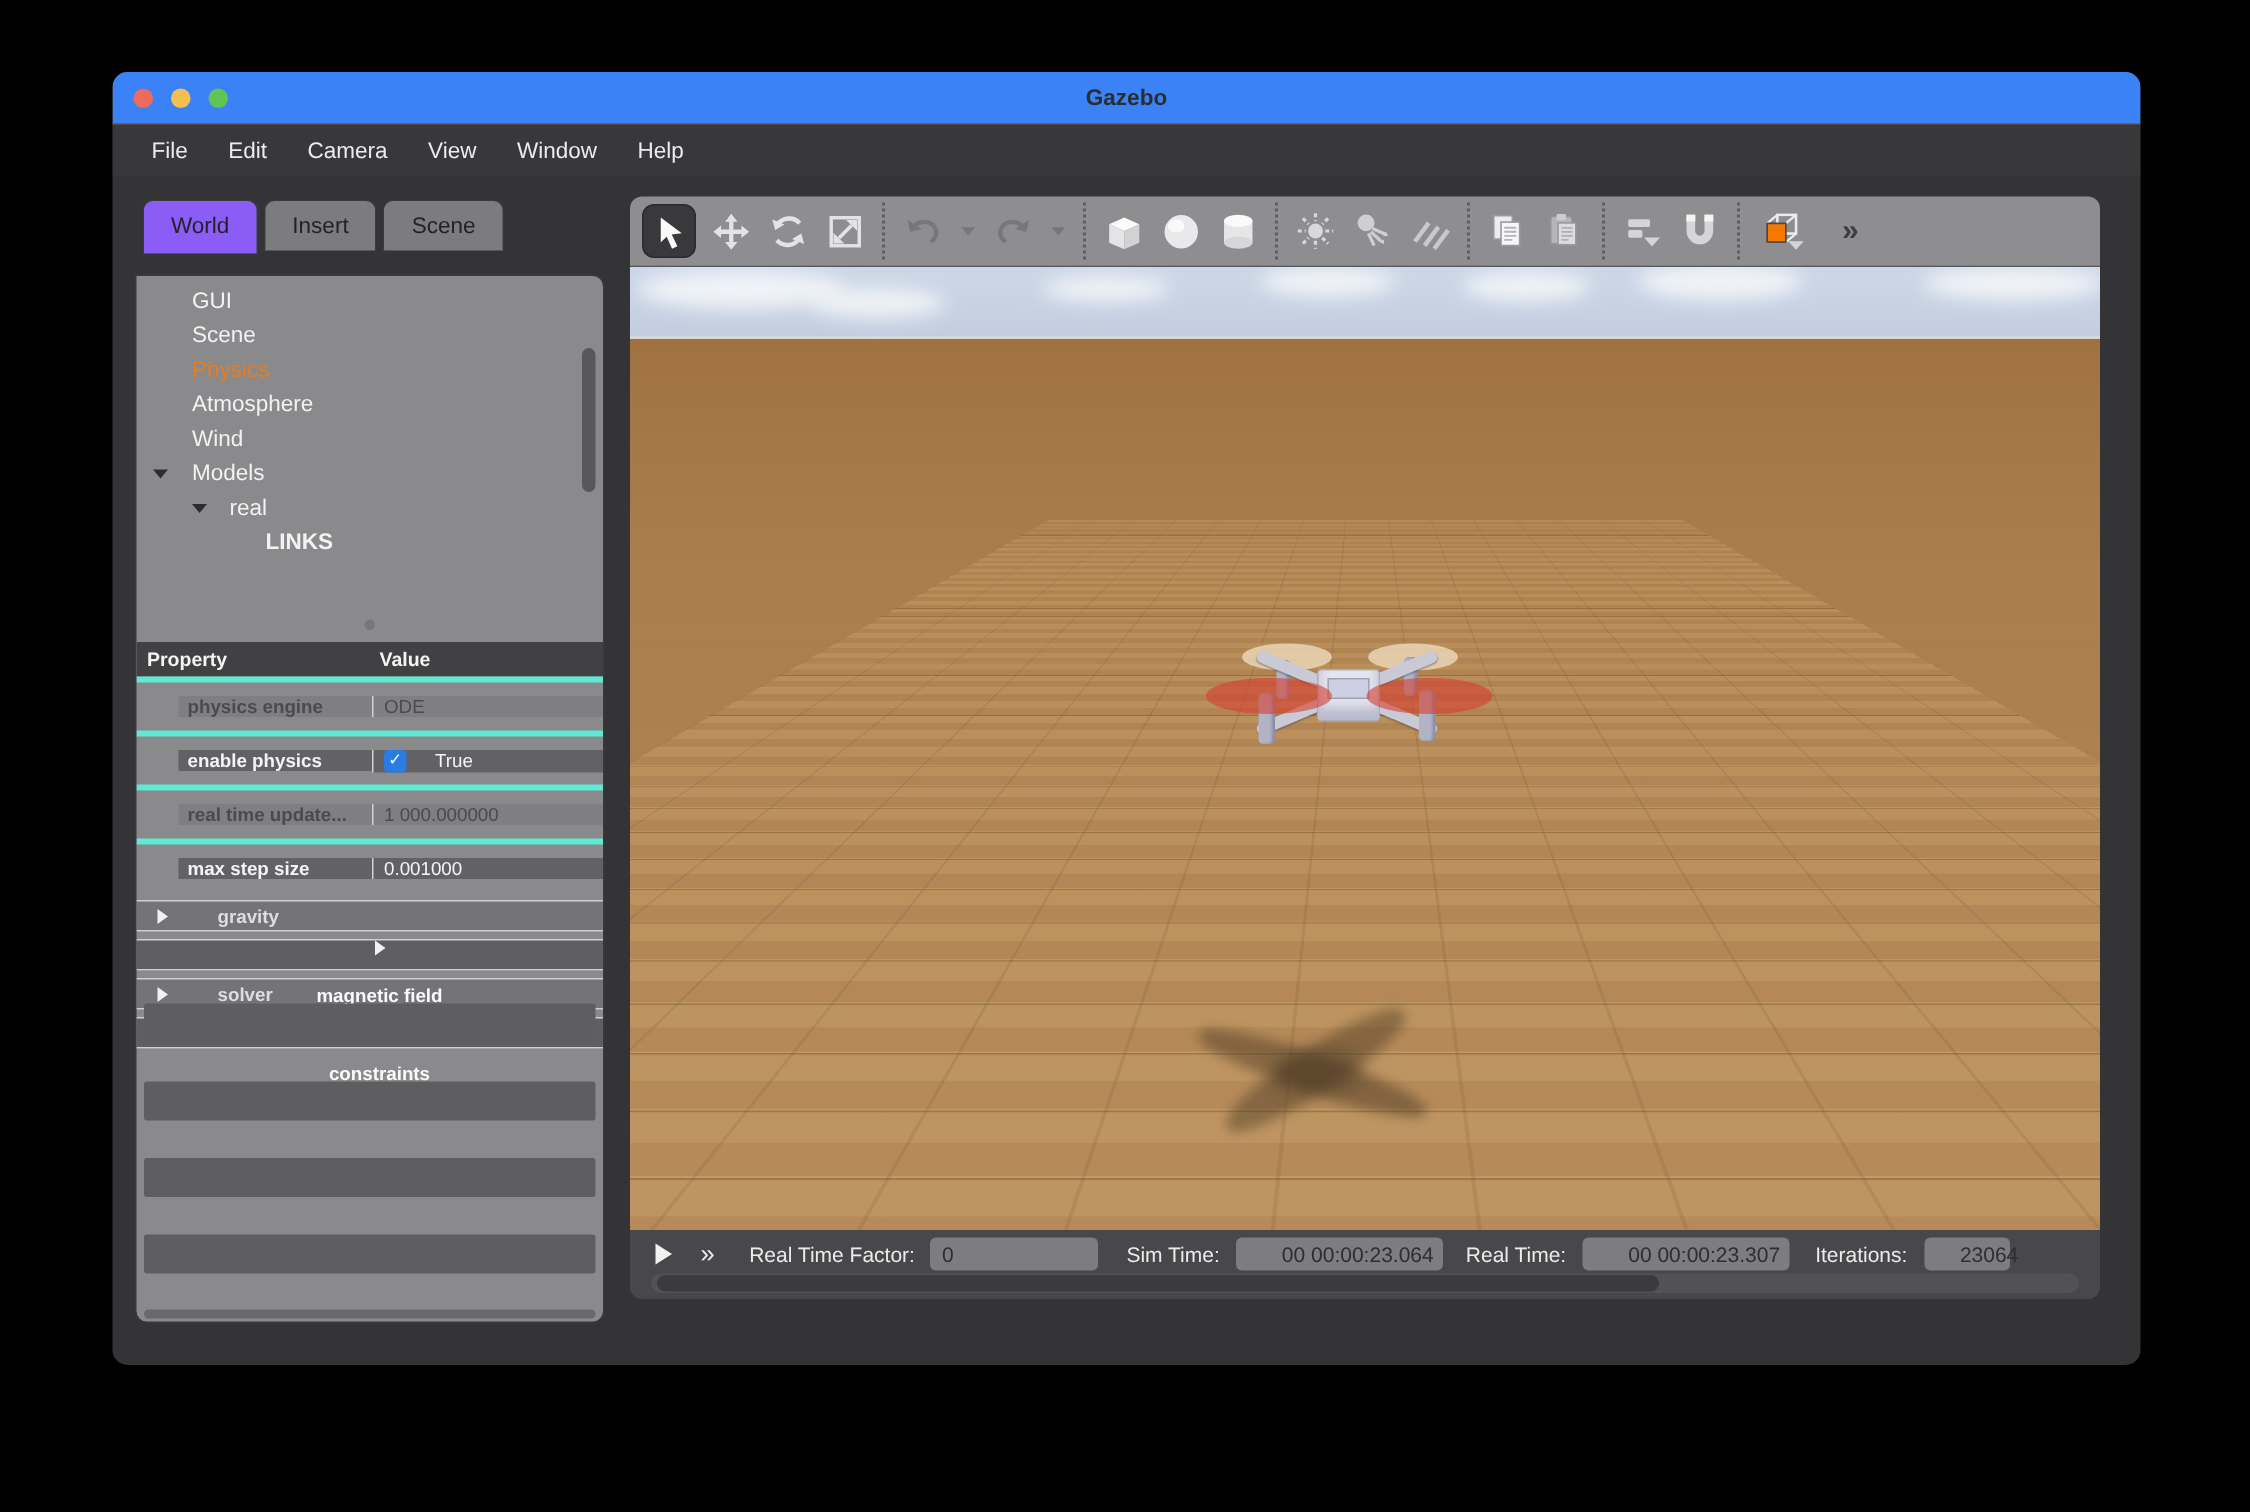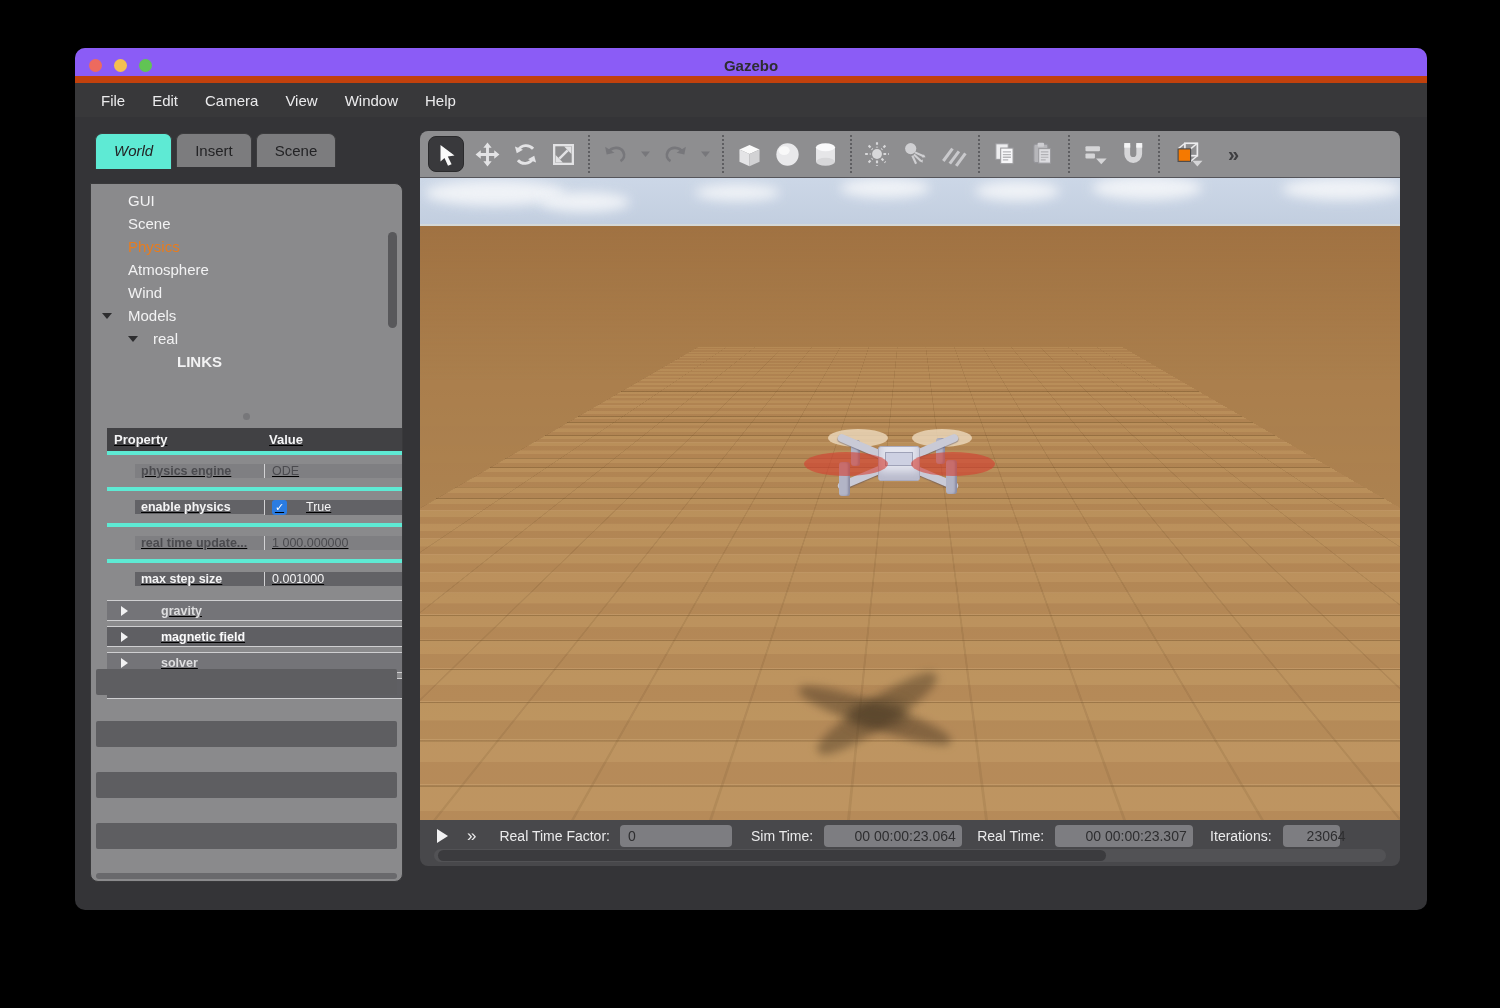--- a/index.html
+++ b/index.html
@@ -4,40 +4,40 @@
 <style>
   * { margin:0; padding:0; box-sizing:border-box; }
   html,body { width:1500px; height:1008px; background:#000; overflow:hidden;
     font-family:"Liberation Sans","DejaVu Sans",sans-serif; }
 
   #window { position:absolute; left:75px; top:48px; width:1352px; height:862px;
     background:#343437; border-radius:10px; overflow:hidden;
     box-shadow:0 30px 70px rgba(0,0,0,.85); }
 
   
-  .titlebar { position:absolute; left:0; top:0; right:0; height:35px; background:#8b5cf6;
-    border-bottom:7px solid #c2410c; }
+  .titlebar { position:absolute; left:0; top:0; right:0; height:35px; background:#3b82f6;
+    border-bottom:1px solid #c2410c; }
   .tl { position:absolute; top:11px; width:13px; height:13px; border-radius:50%; }
   .tl.red { left:14px; background:#ed6a5e; }
   .tl.yellow { left:39px; background:#f5bf4f; }
   .tl.green { left:64px; background:#61c454; }
   .wtitle { position:absolute; left:0; right:0; top:0; height:35px; line-height:35px;
     text-align:center; font-size:15px; font-weight:700; color:#2d2d2f; }
 
   
   .menubar { position:absolute; left:0; top:35px; right:0; height:34px; background:#38383a;
     display:flex; align-items:center; padding-left:26px; gap:27px; }
   .menubar span { color:#ebebed; font-size:15px; }
 
   
   .tabs { position:absolute; left:20px; top:85px; display:flex; gap:4px; z-index:3; }
   .tab { height:34px; line-height:33px; padding:0 18px; font-size:15px; color:#232325;
     background:#7c7c7e; border:1px solid #3b3b3d; border-bottom:none;
     border-radius:7px 7px 0 0; }
-  .tab.active { background:#5eead4; height:36px;font-style:italic; }
+  .tab.active { background:#8b5cf6; height:36px; }
 
   
   .sidepanel { position:absolute; left:15px; top:119px; width:313px; height:699px;
     background:#8a8a8c; border:1px solid #39393b; border-radius:0 8px 8px 8px;
     overflow:hidden; z-index:2;margin-top:16px; }
   .tree { position:absolute; left:0; top:5px; right:0; }
   .titem { position:relative; height:23px; line-height:23px; font-size:15px;
     color:#f2f2f3; padding-left:37px; white-space:nowrap; }
   .titem.orange { color:#e87c1e; }
   .titem.bold { font-weight:700; }
@@ -47,21 +47,21 @@
   .tarrow { position:absolute; top:9px; width:0; height:0;
     border-left:5.5px solid transparent; border-right:5.5px solid transparent;
     border-top:6.5px solid #2d2d2f; }
   .tarrow.a1 { left:11px; } .tarrow.a2 { left:37px; }
   .tree-scroll { position:absolute; right:5px; top:48px; width:9px; height:96px;
     background:#58585b; border-radius:4.5px; }
   .split-dot { position:absolute; left:152px; top:229px; width:7px; height:7px;
     border-radius:50%; background:#77777a; }
 
   
-  .ptable { position:absolute; left:16px; right:0; top:244px; font-size:12.5px;text-decoration:underline; }
+  .ptable { position:absolute; left:0; right:0; top:244px; font-size:12.5px; }
   .phead { display:flex; height:23px; background:#414144; color:#f4f4f5; font-weight:700;
     font-size:13px; align-items:center; }
   .phead .hp { width:157px; padding-left:7px; }
   .phead .hv { flex:1; padding-left:5px; }
   .prow { display:flex; height:36px; align-items:center; border-top:4px solid #5eead4; }
   .prow:last-of-type { border-bottom:1px solid #d2d2d4; }
   .gut { width:28px; background:#7f7f82; }
   .pl { width:129px; display:flex; align-items:center; padding-left:6px; font-weight:700; }
   .pv { flex:1; display:flex; align-items:center; padding-left:7px;
     border-left:1px solid #d2d2d4; }
@@ -71,21 +71,21 @@
     font-size:11px; line-height:15px; text-align:center; font-weight:700;
     margin-right:19px; }
   .group { height:21px; margin-top:5px; display:flex; align-items:center;
     border-top:1px solid #cfcfd1; border-bottom:1px solid #cfcfd1;
     font-weight:700; font-size:12.5px;gap:20px; }
   .group .garrow { margin-left:14px; width:0; height:0;
     border-top:5.5px solid transparent; border-bottom:5.5px solid transparent;
     border-left:7px solid #f2f2f3; }
   .group span { margin-left:13px; }
   .group.light { background:#747478; color:#dededf; }
-  .group.dark { background:#5f5f63; color:#fafafb; }
+  .group.dark { background:#5f5f63; color:#fafafb;flex-direction:column; }
 
   .ebar { position:absolute; left:5px; right:5px; height:26px; background:#5e5e61;
     border-radius:2px; }
   .ebar.thin { height:6px; background:#69696c; border-radius:3px; }
 
   
   .vtoolbar { position:absolute; left:345px; top:83px; width:980px; height:47px;
     background:#8e8e90; border-radius:8px 8px 0 0; border-bottom:1px solid #55555a;
     display:flex; align-items:center; padding-left:8px; }
   .ti { width:38px; height:40px; display:flex; align-items:center; justify-content:center;

